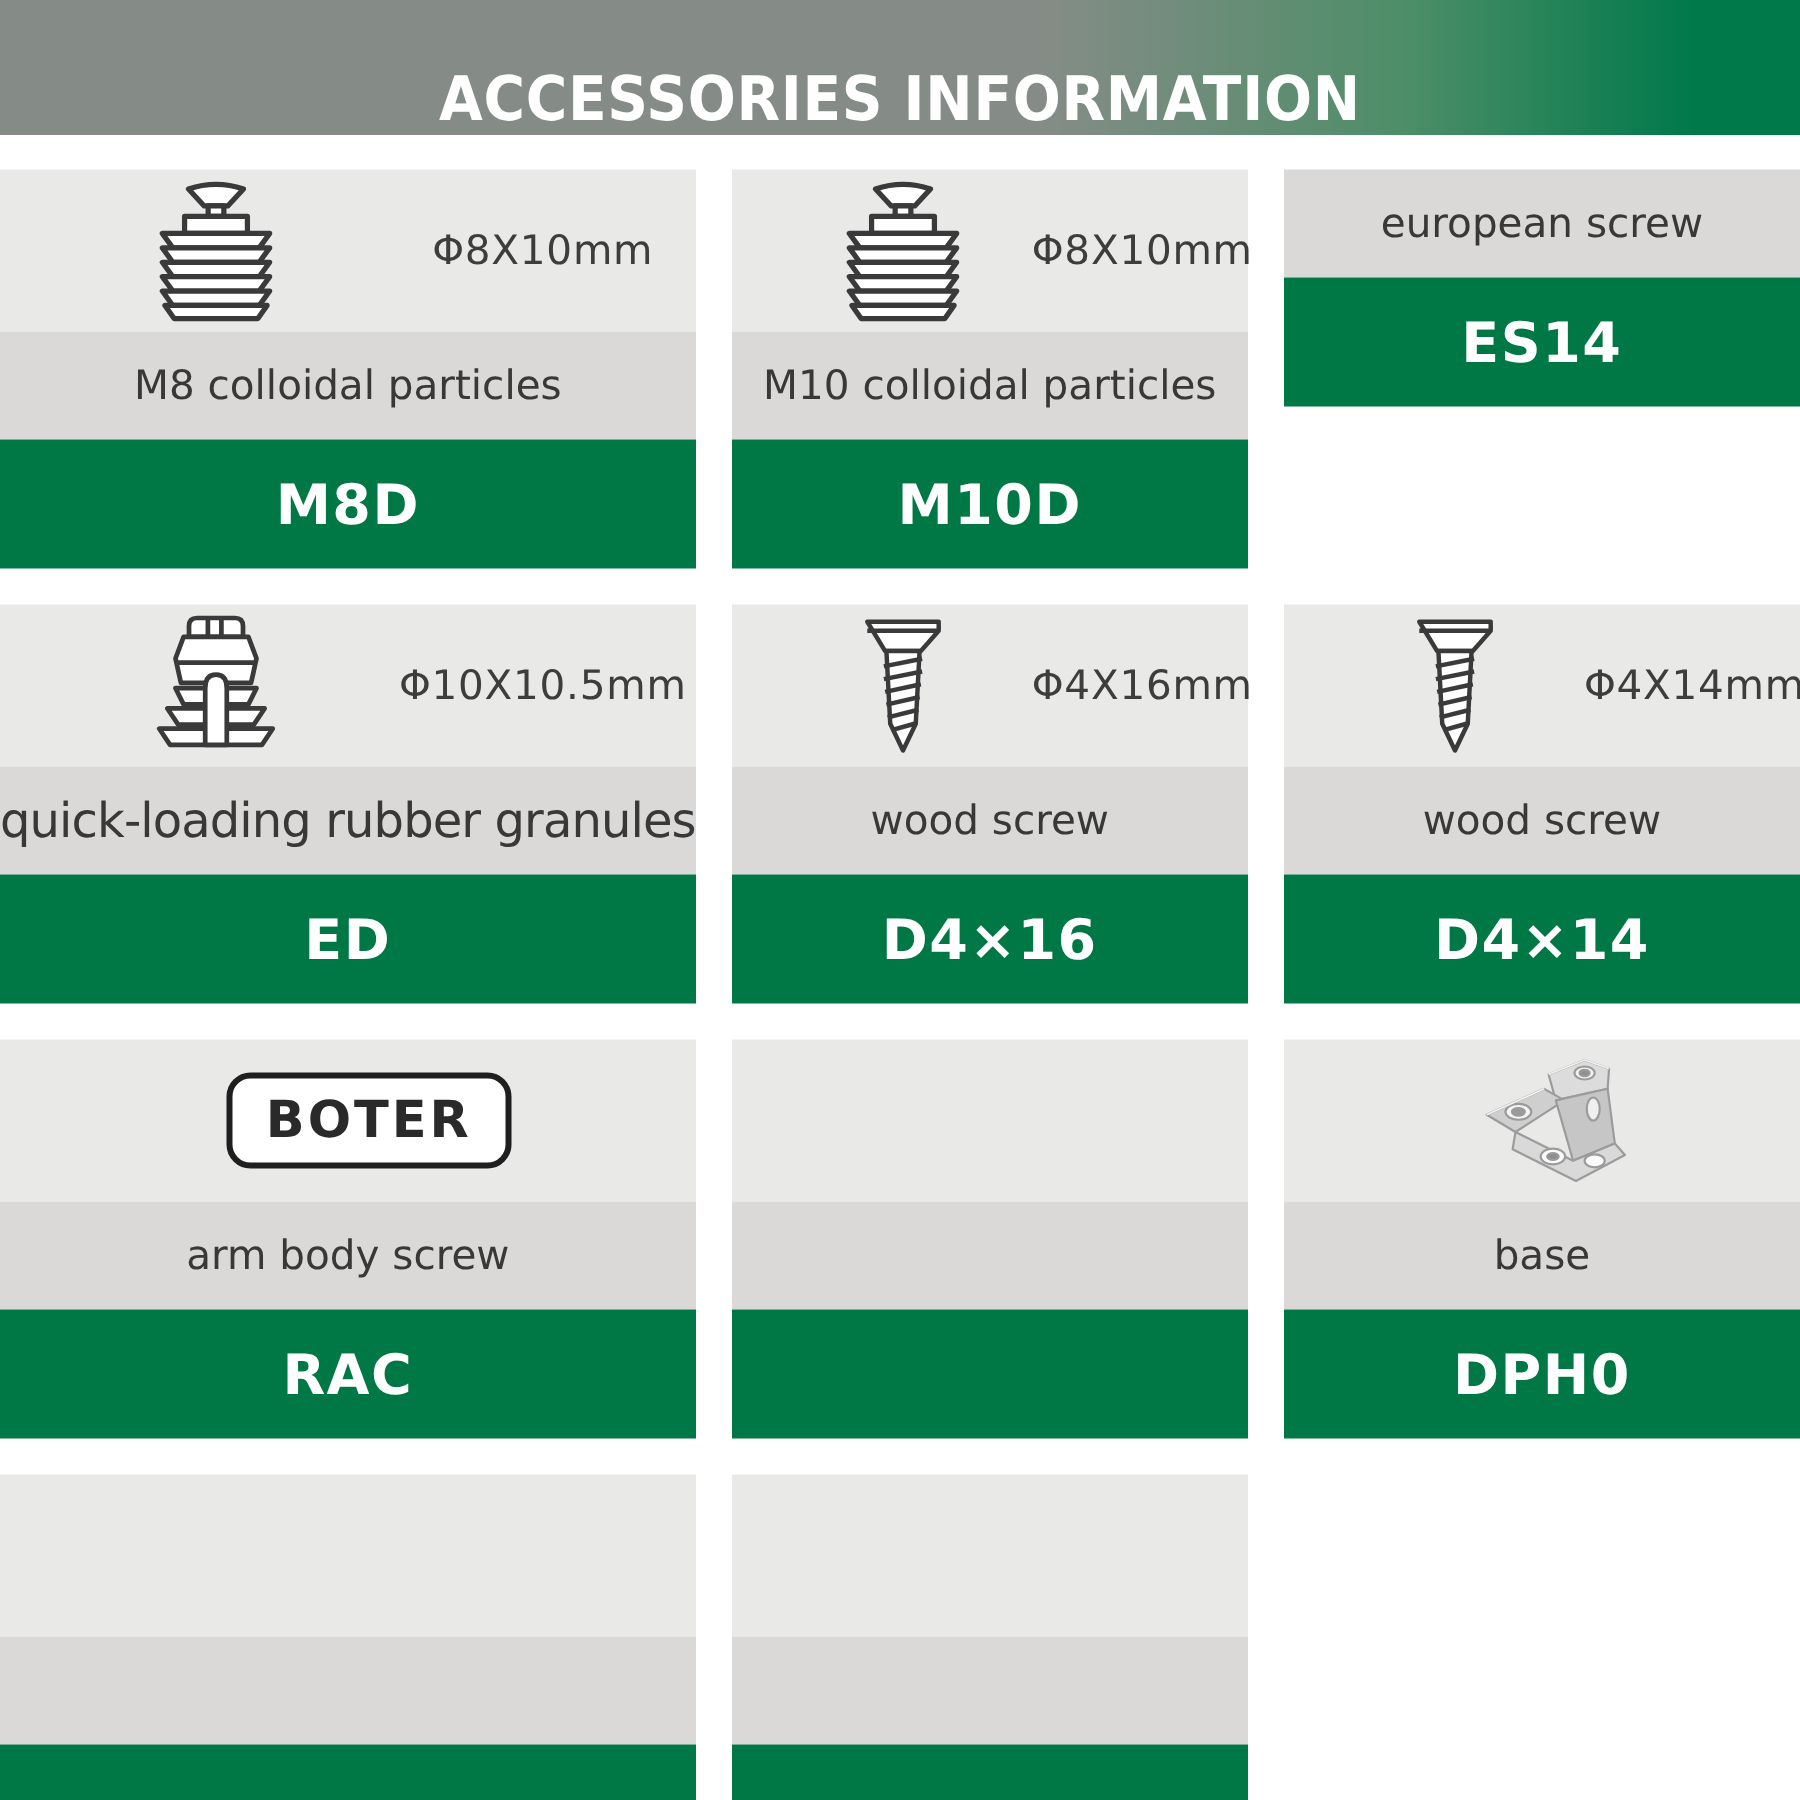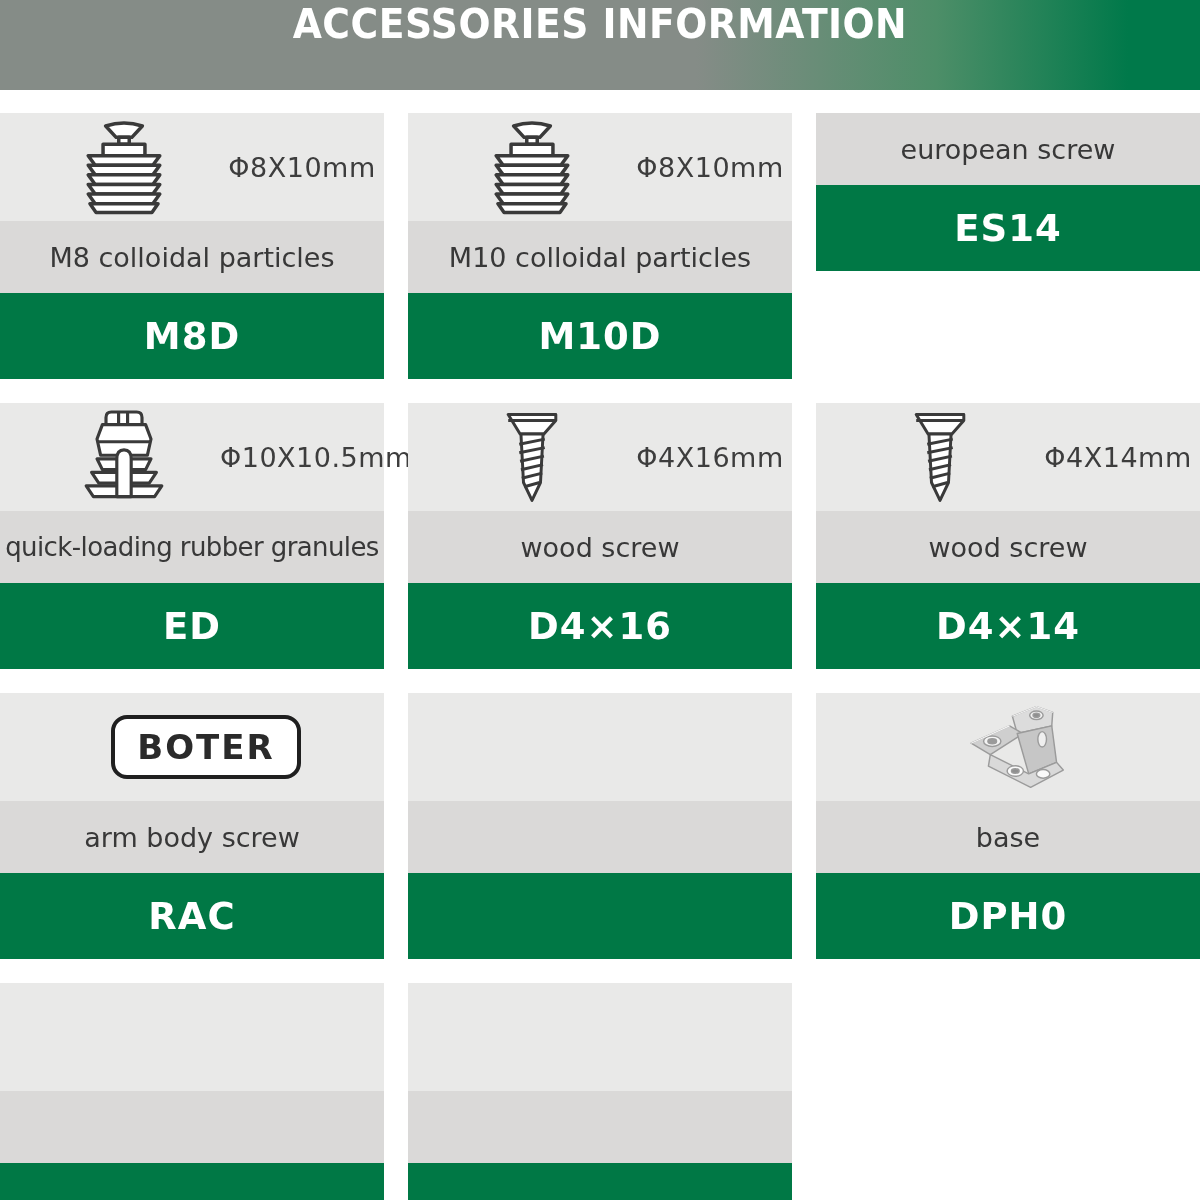--- a/index.html
+++ b/index.html
@@ -4,21 +4,21 @@
 <style>
   html,body{margin:0;padding:0;}
   body{
     width:1200px;height:1200px;background:#ffffff;
     font-family:"DejaVu Sans","Liberation Sans",sans-serif;
     overflow:hidden;
   }
   .header{
     height:90px;
     background:linear-gradient(90deg,#858c87 0%,#858c87 58%,#4d8e68 78%,#00794a 94%,#00794a 100%);
-    display:flex;align-items:flex-start;justify-content:center;
+    display:flex;align-items:flex-end;justify-content:center;
   }
   .header .title{
     color:#ffffff;font-size:41px;font-weight:bold;letter-spacing:0.5px;
     transform:scaleX(0.92);white-space:nowrap;
   }
   .grid{
     margin-top:23px;
     display:grid;
     grid-template-columns:repeat(3,1fr);
     column-gap:25px;row-gap:20px;gap:24px;
@@ -32,21 +32,21 @@
   .cell.centered .icon-wrap{flex:1 1 100%;}
   .dim{
     flex:1 1 auto;text-align:center;
     font-size:27px;color:#3d3d3d;letter-spacing:0.5px;white-space:nowrap;
   }
   .desc-sec{
     height:72px;background:#dad9d8;
     display:flex;align-items:center;justify-content:center;
     font-size:27px;color:#383838;white-space:nowrap;text-align:right;
   }
-  .desc-sec.tight{font-size:26px;letter-spacing:-0.6px;}
+  .desc-sec.tight{font-size:32px;letter-spacing:-0.6px;}
   .code-sec{
     height:86px;background:#007845;
     display:flex;align-items:center;justify-content:center;
     font-size:37px;font-weight:bold;color:#ffffff;letter-spacing:1px;white-space:nowrap;
   }
   .logo-badge{
     border:4px solid #1f1f1f;border-radius:16px;background:#ffffff;
     padding:8px 22px;font-size:34px;font-weight:800;color:#2a2a2a;letter-spacing:2px;
   }
   svg{display:block;}

